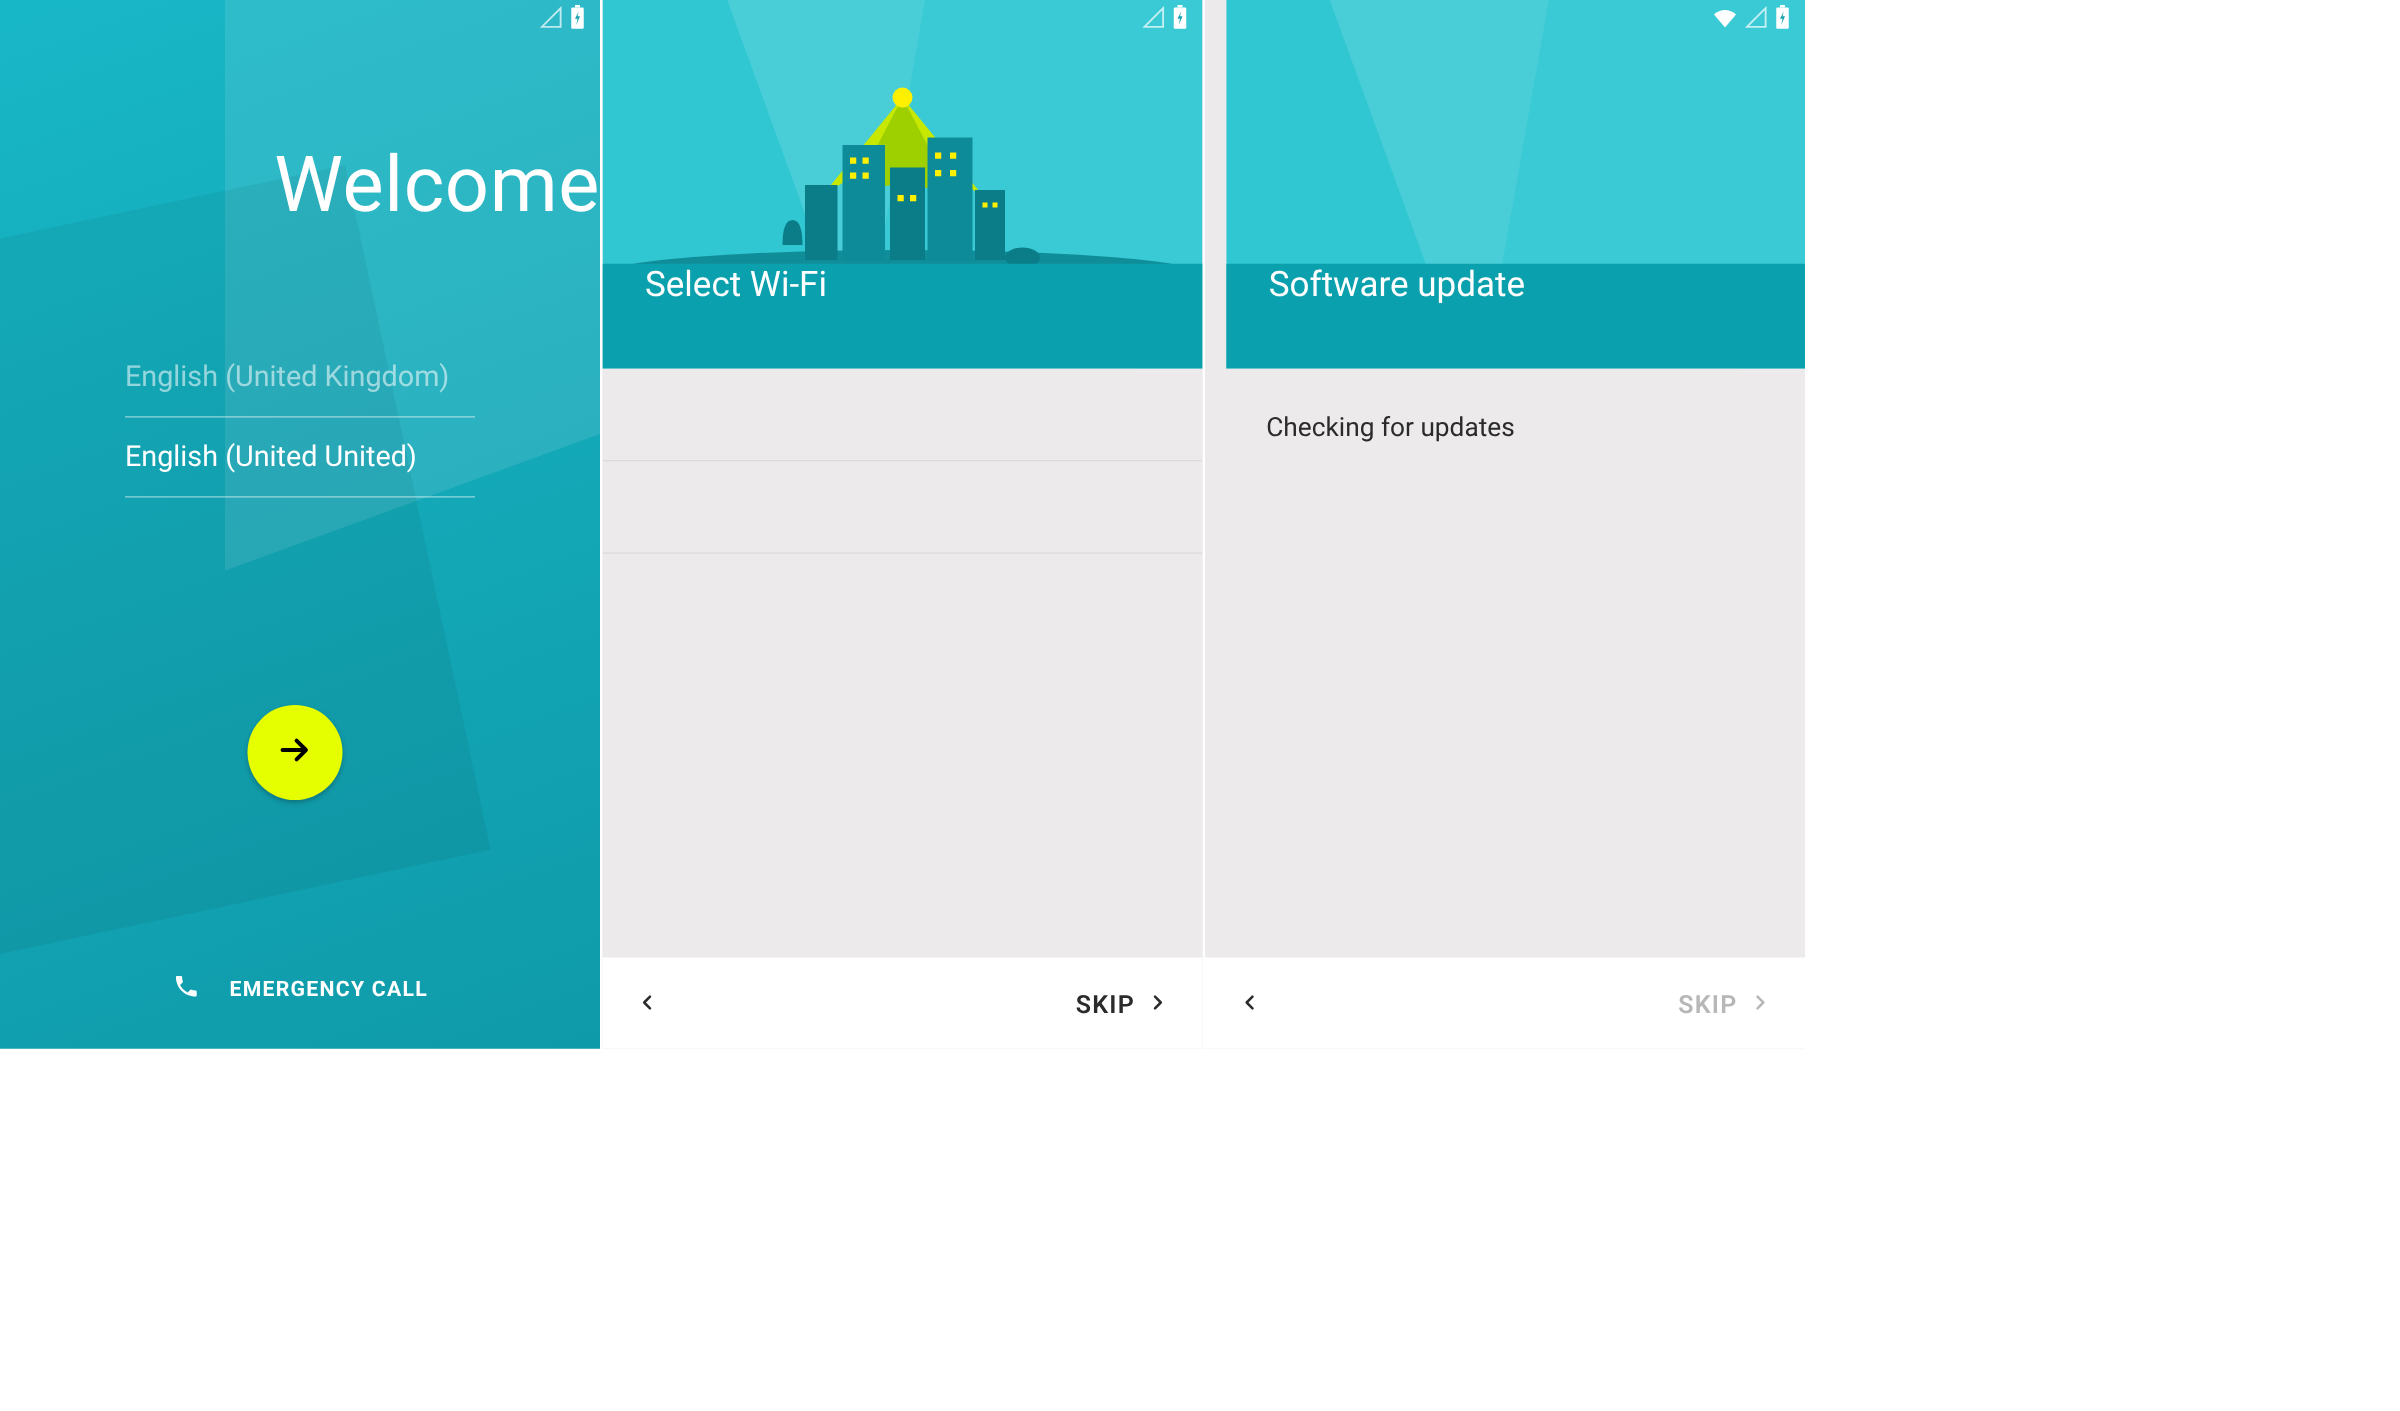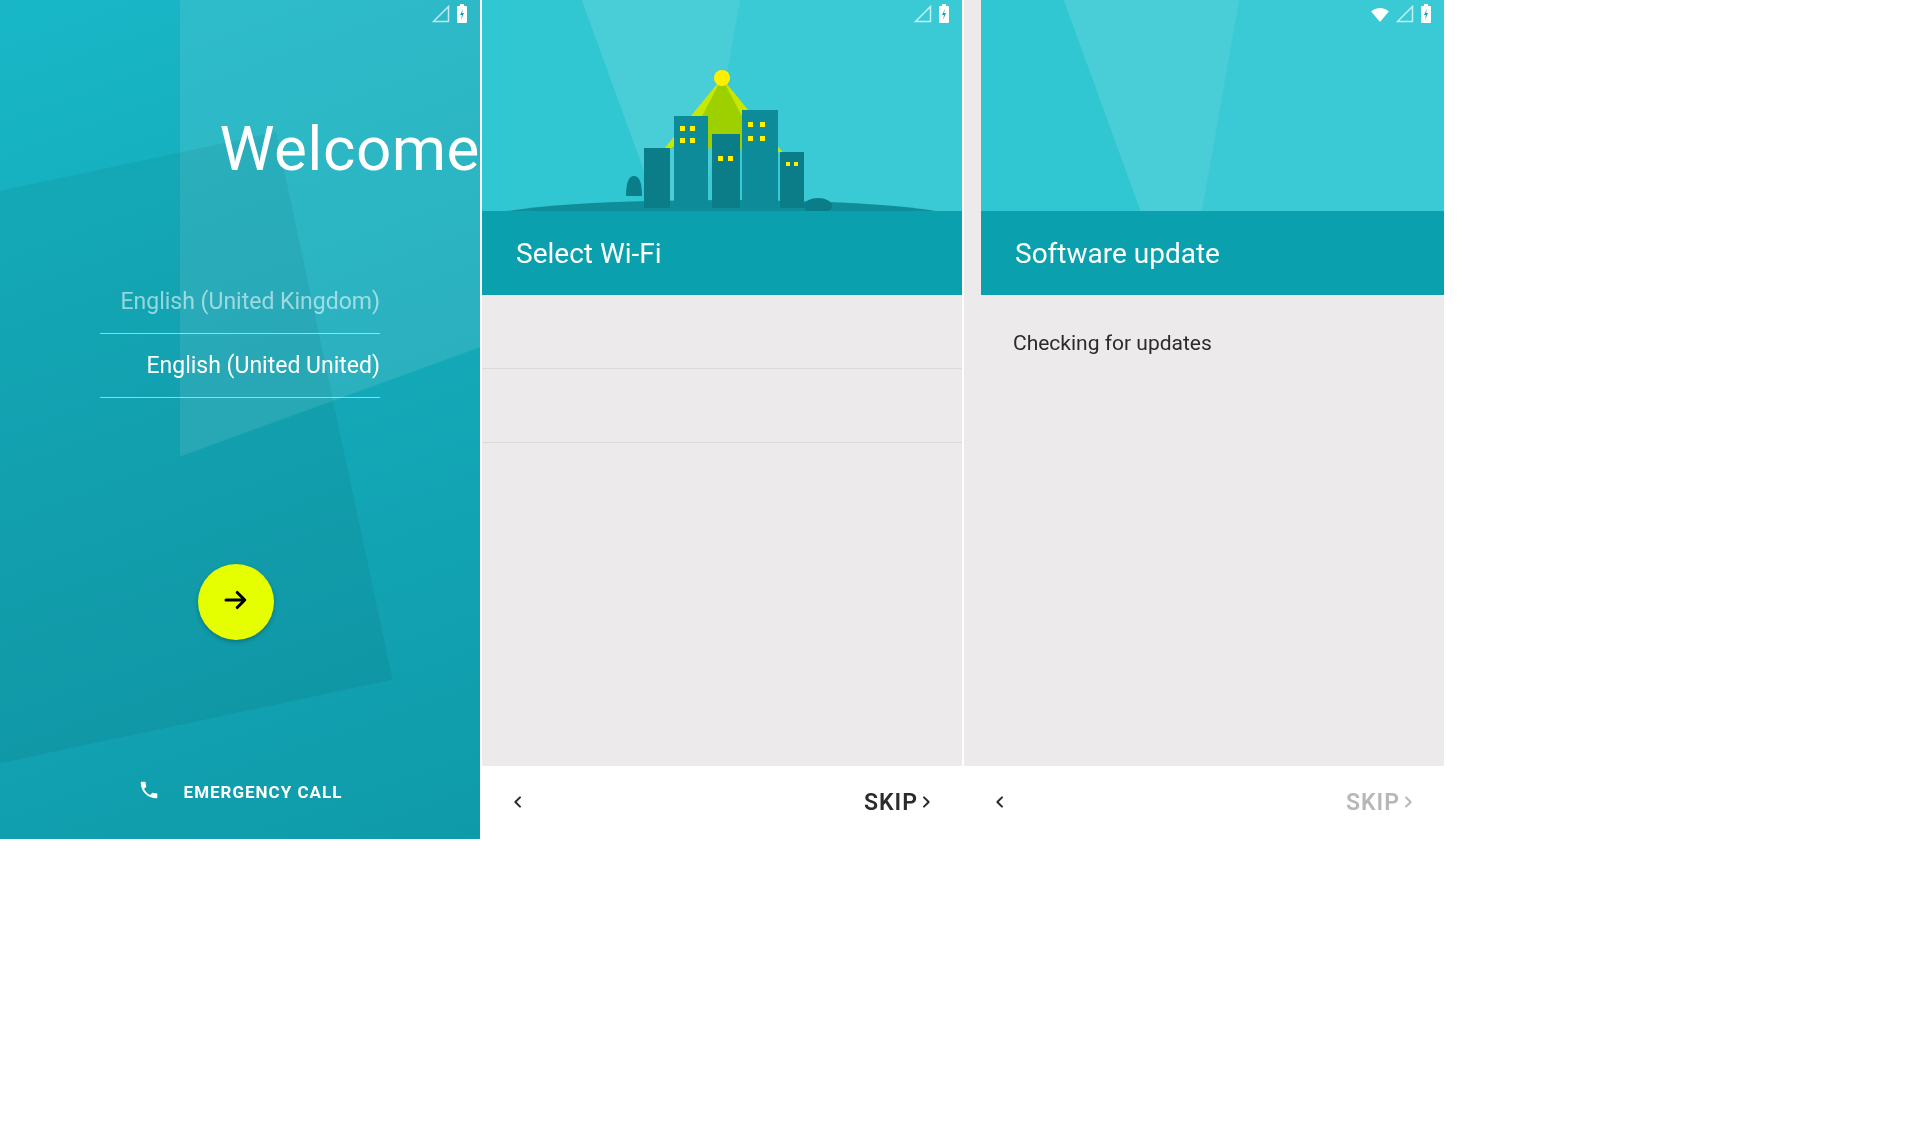--- a/index.html
+++ b/index.html
@@ -24,45 +24,45 @@
   }
   .s1 .bg-shapes::after { 
     left:-180px; top:180px; width:520px; height:560px;
     background: rgba(0,0,0,.05);
     transform: rotate(-12deg);
   }
 
   .welcome-title { position:absolute; top:112px; left:0; right:0; text-align:right; color:#fff; font-size:62px; font-weight:400; letter-spacing:0.5px; }
 
   .lang-picker { position:absolute; top:270px; left:0; right:0; display:flex; flex-direction:column; align-items:center; }
-  .lang-item { width: 280px; text-align:right; padding:18px 0; font-size:23px; color: rgba(255,255,255,.55); cursor:pointer; }
+  .lang-item { width: 280px; text-align:left; padding:18px 0; font-size:23px; color: rgba(255,255,255,.55); cursor:pointer; }
   .lang-item.selected { color:#fff; border-top:1px solid rgba(255,255,255,.55); border-bottom:1px solid rgba(255,255,255,.55); }
 
   .fab { position:absolute; width:76px; height:76px; border-radius:50%; background:#e6ff00; top:564px; left:198px; display:flex; align-items:center; justify-content:center; cursor:pointer; box-shadow:0 2px 4px rgba(0,0,0,.25); }
   .fab svg { width:30px; height:30px; }
 
   .emerg { position:absolute; bottom:34px; left:0; right:0; display:flex; justify-content:center; align-items:center; gap:24px; color:#fff; font-weight:700; letter-spacing:1px; font-size:17px; cursor:pointer; }
   .emerg svg { width:22px; height:22px; }
 
   
   .hdr { position:relative; height:295px; overflow:hidden; }
   .sky   { position:absolute; inset:0; background:#1fc3d0; }
   .sky::before { content:""; position:absolute; right:-120px; top:-160px; width:460px; height:460px; background: rgba(255,255,255,.12); transform: rotate(-20deg); }
   .sky::after  { content:""; position:absolute; left:-140px; top:-60px; width:360px; height:520px; background: rgba(255,255,255,.08); transform: rotate(10deg); }
   .ground { position:absolute; bottom:75px; left:0; right:0; height:20px; background: #0f8e9a; border-radius: 50% / 100% 100% 0 0; }
-  .title-band { position:absolute; left:0; right:0; bottom:0; height:84px; background:#0aa0ad; display:flex; align-items:center; padding-left:34px; color:#fff; font-size:28px; font-weight:400; }
+  .title-band { position:absolute; left:0; right:0; bottom:0; height:84px; background:#0aa0ad; display:flex; padding-left:34px; color:#fff; font-size:28px; font-weight:400; }
 
   
   .body { background:#eceaea; height: calc(100% - 295px - 74px); position:relative; }
   .wifi-row { height:74px; border-bottom:1px solid rgba(0,0,0,.07); }
   .update-text { padding:36px 32px; font-size:21px; color:#2b2b2b; }
 
   
   .footer { position:absolute; bottom:0; left:0; right:0; height:74px; background:#fff; display:flex; align-items:center; justify-content:space-between; padding:0 28px; border-top:1px solid rgba(0,0,0,.08); }
-  .nav-btn { display:flex; align-items:center; font-size:23px; font-weight:600; letter-spacing:1px; cursor:pointer; color:#2b2b2b; }
+  .nav-btn { display:flex; align-items:center; gap:10px; font-size:20px; font-weight:600; letter-spacing:1px; cursor:pointer; color:#2b2b2b; }
   .nav-btn.disabled { color:#b7b7b7; cursor:default; }
   .chev { width:16px; height:16px; }
 
   
   .city { position:absolute; bottom:75px; left:50%; transform:translateX(-50%); width:260px; height:164px; }
   .city svg { width:100%; height:100%; display:block; }
 </style>
 </head>
 <body>
 

